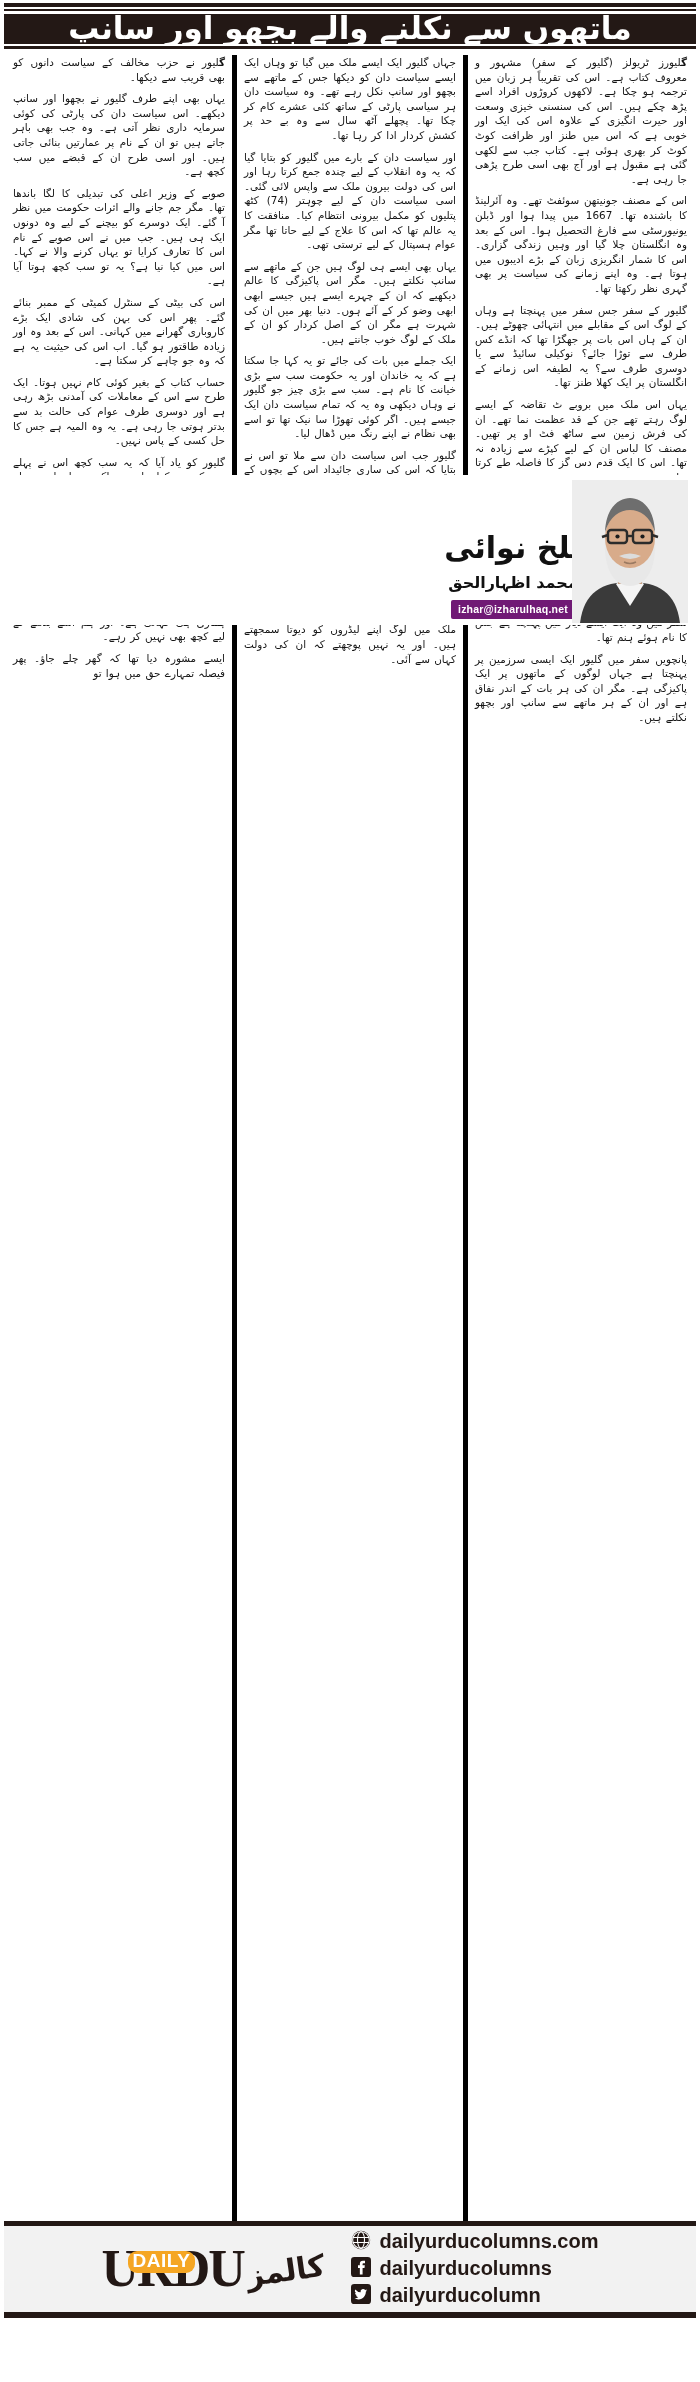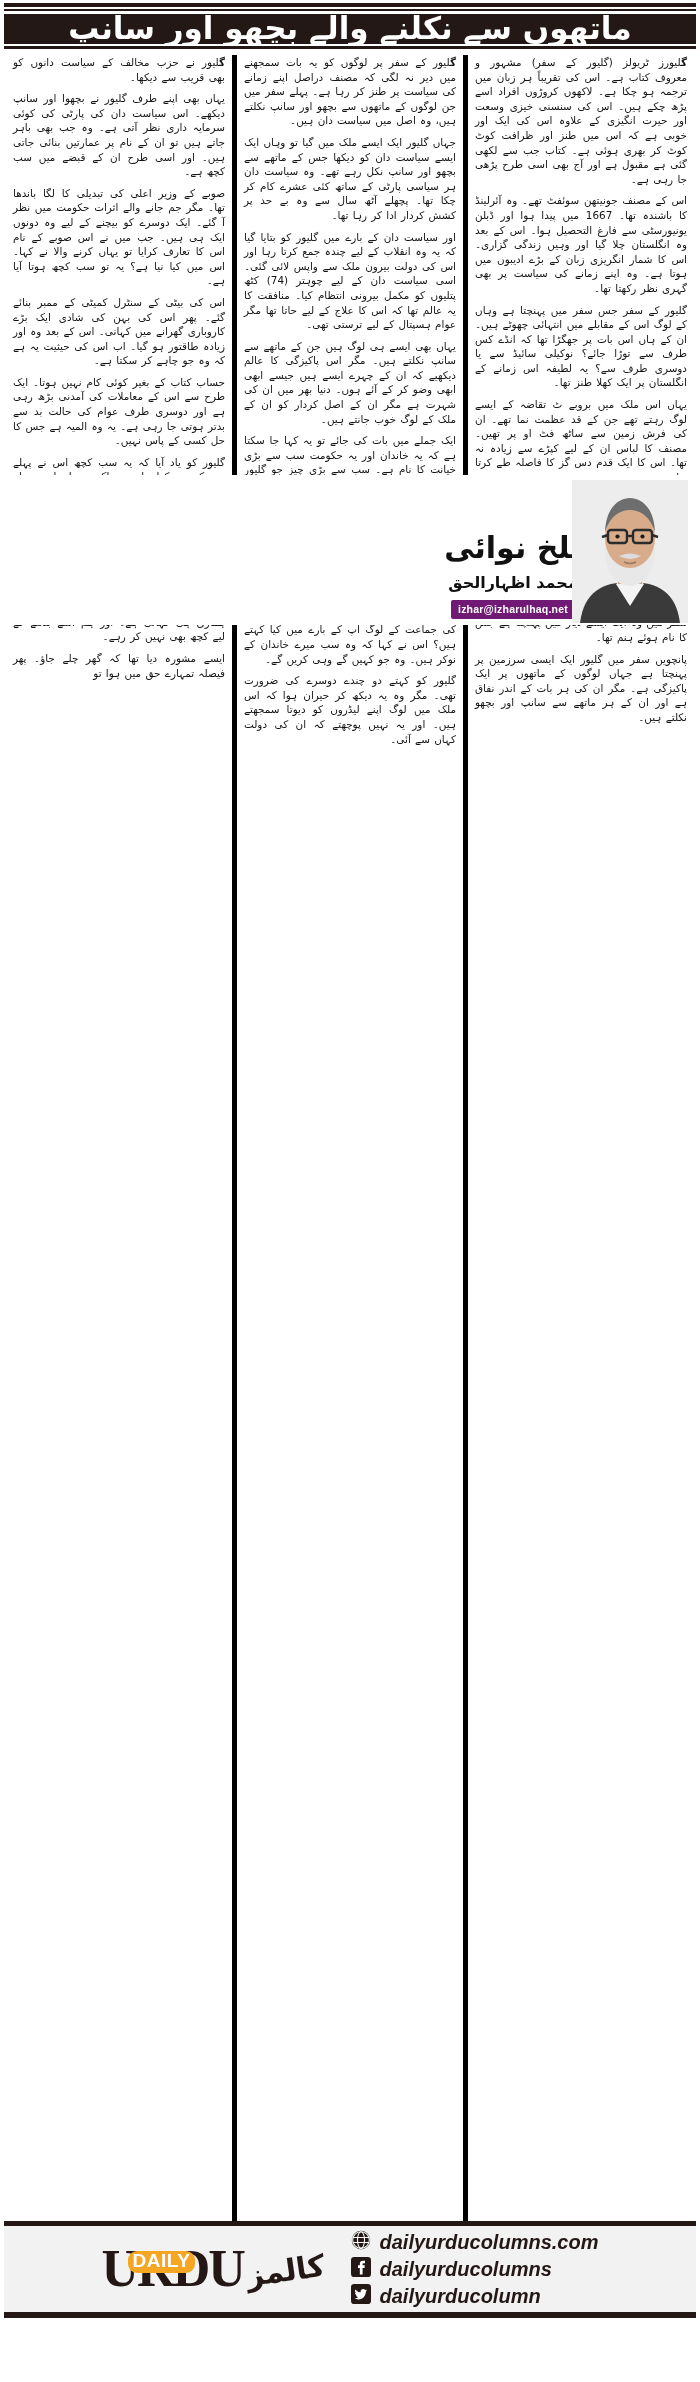--- a/index.html
+++ b/index.html
@@ -182,21 +182,21 @@
     top: 6px; left: 26px;
     background: #F5A623;
     color: #ffffff;
     font-size: 19px; font-weight: 700; letter-spacing: .5px;
     padding: 0 5px 1px 5px;
     line-height: 1.1;
     font-family: "Liberation Sans", sans-serif;
     border-radius: 9px;
   }
   .socials { direction: ltr; display: flex; flex-direction: column; gap: 3px; }
-  .social-row { display: flex; align-items: center; gap: 9px; font-style: italic; }
+  .social-row { display: flex; gap: 9px; }
   .social-row .txt {
     font-size: 20px; font-weight: 700; color: #231815; line-height: 1.12;
     font-family: "Liberation Sans", sans-serif;
   }
   .sicon { width: 20px; height: 20px; flex: 0 0 20px; }
 </style>
 </head>
 <body>
 
 <div class="top-rule-a"></div>
@@ -213,21 +213,20 @@
       <p class="lead">گلیورز ٹریولز (گلیور کے سفر) مشہور و معروف کتاب ہے۔ اس کی تقریباً ہر زبان میں ترجمہ ہو چکا ہے۔ لاکھوں کروڑوں افراد اسے پڑھ چکے ہیں۔ اس کی سنسنی خیزی وسعت اور حیرت انگیزی کے علاوہ اس کی ایک اور خوبی ہے کہ اس میں طنز اور ظرافت کوٹ کوٹ کر بھری ہوئی ہے۔ کتاب جب سے لکھی گئی ہے مقبول ہے اور آج بھی اسی طرح پڑھی جا رہی ہے۔</p>
       <p class="">اس کے مصنف جونیتھن سوئفٹ تھے۔ وہ آئرلینڈ کا باشندہ تھا۔ 1667 میں پیدا ہوا اور ڈبلن یونیورسٹی سے فارغ التحصیل ہوا۔ اس کے بعد وہ انگلستان چلا گیا اور وہیں زندگی گزاری۔ اس کا شمار انگریزی زبان کے بڑے ادیبوں میں ہوتا ہے۔ وہ اپنے زمانے کی سیاست پر بھی گہری نظر رکھتا تھا۔</p>
       <p class="">گلیور کے سفر جس سفر میں پہنچتا ہے وہاں کے لوگ اس کے مقابلے میں انتہائی چھوٹے ہیں۔ ان کے ہاں اس بات پر جھگڑا تھا کہ انڈے کس طرف سے توڑا جائے؟ نوکیلی سائیڈ سے یا دوسری طرف سے؟ یہ لطیفہ اس زمانے کے انگلستان پر ایک کھلا طنز تھا۔</p>
       <p class="">یہاں اس ملک میں بروبے ٹ تقاضہ کے ایسے لوگ رہتے تھے جن کے قد عظمت نما تھے۔ ان کی فرش زمین سے ساٹھ فٹ او پر تھیں۔ مصنف کا لباس ان کے لیے کپڑے سے زیادہ نہ تھا۔ اس کا ایک قدم دس گز کا فاصلہ طے کرتا تھا۔</p>
       <p class="">تیسرے سفر میں وہ ایک ایسے جزیرے پر پہنچتا ہے جو فضا میں معلق رہتا ہے۔ وہاں کے باشندے ریاضی سائنس اور فلکیات کے شائق تھے۔ ہر وقت اسی فکر میں رہتے کہ کسی نئی بات کی تہہ تک پہنچیں۔</p>
       <p class="">گلیور ٹریولز کا مصنف اگر آج کے پاکستان کا سفر کرتا تو وہ ضرور لکھتا۔ افسوس! مصنف کو سو سال پہلے ہی انتقال کر گیا۔ آئیے چوتھے سفر میں وہ ایک ایسے دیار میں پہنچتا ہے جس کا نام ہوئے ہنم تھا۔</p>
       <p class="">پانچویں سفر میں گلیور ایک ایسی سرزمین پر پہنچتا ہے جہاں لوگوں کے ماتھوں پر ایک پاکیزگی ہے۔ مگر ان کی ہر بات کے اندر نفاق ہے اور ان کے ہر ماتھے سے سانپ اور بچھو نکلتے ہیں۔</p>
     </div>
 
   <div class="col" id="col1">
-      <p class="lead">گلیور کے سفر پر لوگوں کو یہ بات سمجھنے میں دیر نہ لگی کہ مصنف دراصل اپنے زمانے کی سیاست پر طنز کر رہا ہے۔ پہلے سفر میں جن لوگوں کے ماتھوں سے بچھو اور سانپ نکلتے ہیں، وہ اصل میں سیاست دان ہیں۔</p>
       <p class="">جہاں گلیور ایک ایسے ملک میں گیا تو وہاں ایک ایسے سیاست دان کو دیکھا جس کے ماتھے سے بچھو اور سانپ نکل رہے تھے۔ وہ سیاست دان ہر سیاسی پارٹی کے ساتھ کئی عشرے کام کر چکا تھا۔ پچھلے آٹھ سال سے وہ بے حد پر کشش کردار ادا کر رہا تھا۔</p>
       <p class="">اور سیاست دان کے بارے میں گلیور کو بتایا گیا کہ یہ وہ انقلاب کے لیے چندہ جمع کرتا رہا اور اس کی دولت بیرون ملک سے واپس لائی گئی۔ اسی سیاست دان کے لیے چوہتر (74) کٹھ پتلیوں کو مکمل بیرونی انتظام کیا۔ منافقت کا یہ عالم تھا کہ اس کا علاج کے لیے حاتا تھا مگر عوام ہسپتال کے لیے ترستی تھی۔</p>
       <p class="">یہاں بھی ایسے ہی لوگ ہیں جن کے ماتھے سے سانپ نکلتے ہیں۔ مگر اس پاکیزگی کا عالم دیکھیے کہ ان کے چہرے ایسے ہیں جیسے ابھی ابھی وضو کر کے آئے ہوں۔ دنیا بھر میں ان کی شہرت ہے مگر ان کے اصل کردار کو ان کے ملک کے لوگ خوب جانتے ہیں۔</p>
       <p class="">ایک جملے میں بات کی جائے تو یہ کہا جا سکتا ہے کہ یہ خاندان اور یہ حکومت سب سے بڑی خیانت کا نام ہے۔ سب سے بڑی چیز جو گلیور نے وہاں دیکھی وہ یہ کہ تمام سیاست دان ایک جیسے ہیں۔ اگر کوئی تھوڑا سا نیک تھا تو اسے بھی نظام نے اپنے رنگ میں ڈھال لیا۔</p>
       <p class="">گلیور جب اس سیاست دان سے ملا تو اس نے بتایا کہ اس کی ساری جائیداد اس کے بچوں کے نام ہے۔ اس نے کبھی کوئی ٹیکس نہیں دیا۔ اس کے کھاتوں میں کچھ نہیں۔ مگر اس کے محلات کئی ملکوں میں ہیں۔</p>
       <p class="">پھر گلیور نے اس سیاست دان سے پوچھا کہ آپ کی جماعت کے لوگ آپ کے بارے میں کیا کہتے ہیں؟ اس نے کہا کہ وہ سب میرے خاندان کے نوکر ہیں۔ وہ جو کہیں گے وہی کریں گے۔</p>
       <p class="">گلیور کو کہتے دو چندے دوسرے کی ضرورت تھی۔ مگر وہ یہ دیکھ کر حیران ہوا کہ اس ملک میں لوگ اپنے لیڈروں کو دیوتا سمجھتے ہیں۔ اور یہ نہیں پوچھتے کہ ان کی دولت کہاں سے آئی۔</p>
     </div>
 
   <div class="col" id="col2">

